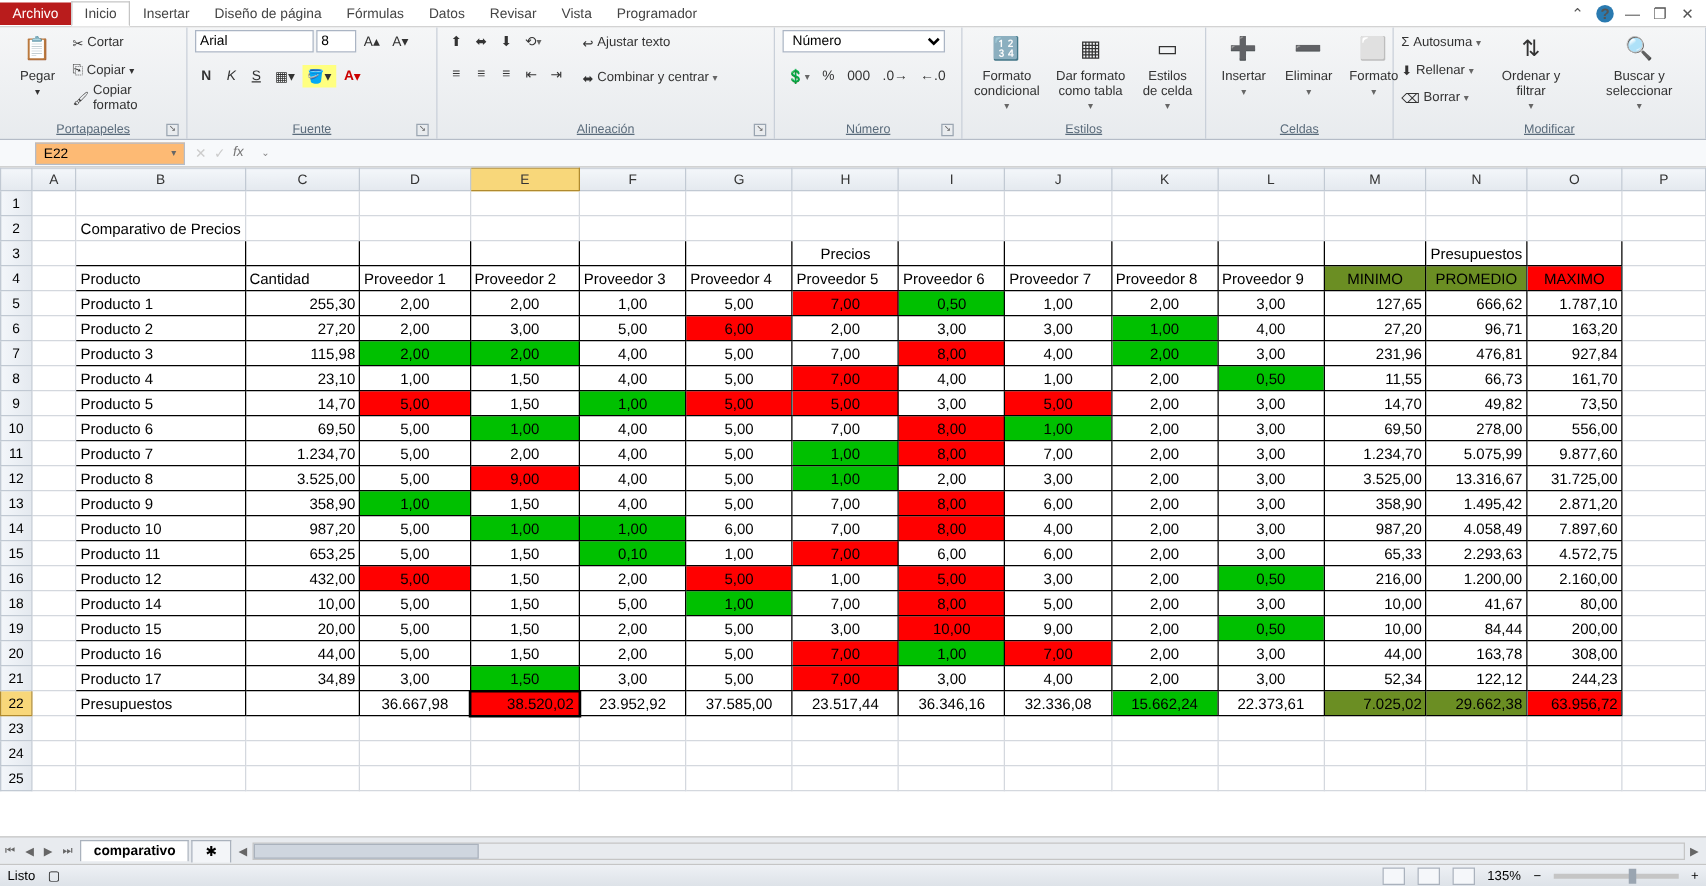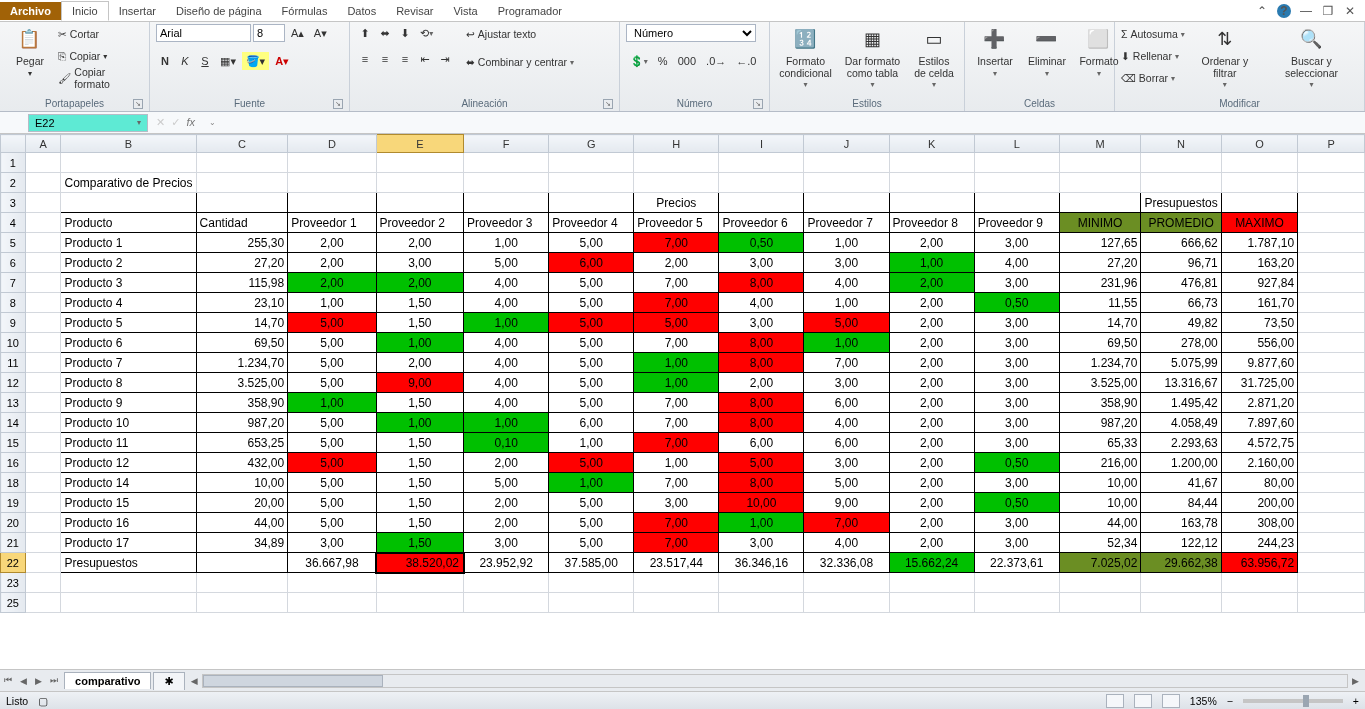--- a/index.html
+++ b/index.html
@@ -1,45 +1,45 @@
 <!DOCTYPE html>
 <html><head>
 <meta charset="utf-8">
 <style>
 * { box-sizing: border-box; margin: 0; padding: 0; font-family: "Segoe UI", Tahoma, sans-serif; }
 body { background: #fff; font-size: 11px; overflow: hidden; width: 1365px; height: 709px; }
 
 
 .tabs { display: flex; align-items: center; background: #fff; border-bottom: 1px solid #c5c5c5; height: 22px; }
 .tab { padding: 3px 10px; font-size: 11px; color: #444; cursor: pointer; }
-.tab.file { background: #a16207; color: #fff; font-weight: bold; }
+.tab.file { background: #b91c1c; color: #fff; }
 .tab.active { background: #fff; border: 1px solid #c5c5c5; border-bottom: 1px solid #fff; margin-bottom: -1px; }
 .tabs .spacer { flex: 1; }
 .win-icons { display: flex; gap: 8px; padding-right: 8px; align-items: center; }
 .win-icons span { width: 14px; height: 14px; display: inline-flex; align-items: center; justify-content: center; font-size: 12px; color: #555; }
 .help-circle { background:#2a7ab0; color:#fff; border-radius:50%; width:14px; height:14px; font-weight:bold; font-size:10px;}
 
 
 .ribbon { display: flex; background: linear-gradient(#f5f6f7,#e8ebee); border-bottom: 1px solid #b5bcc7; height: 90px; }
 .rgroup { border-right: 1px solid #c9d0d9; display: flex; flex-direction: column; padding: 2px 6px 0 6px; }
 .rgroup .body { flex: 1; display: flex; align-items: flex-start; gap: 4px; }
-.rgroup .label { text-align: center; font-size: 10px; color: #5a6b7b; padding: 1px 0 2px; position: relative; }
+.rgroup .label { text-align: center; font-size: 10px; color: #5a6b7b; padding: 1px 0 2px; position: relative; text-decoration: underline; }
 .rgroup .label .dlg { position: absolute; right: 0; bottom: 2px; width: 10px; height: 10px; border: 1px solid #9aa5b1; font-size: 7px; line-height: 8px; text-align: center; color:#666;}
 .bigbtn { display: flex; flex-direction: column; align-items: center; gap: 2px; padding: 2px 4px; font-size: 10.5px; color: #333; text-align: center; line-height: 1.1; min-width: 48px;}
 .bigbtn .ic { width: 28px; height: 28px; display: flex; align-items: center; justify-content: center; font-size: 18px;}
 .smallrow { display: flex; align-items: center; gap: 3px; font-size: 10.5px; color:#333; height: 20px;}
 .col { display:flex; flex-direction:column; gap:2px;}
 .rowflex { display:flex; gap:2px; align-items:center;}
 .sel { border:1px solid #abb5c4; background:#fff; font-size:11px; padding:1px 3px; height:18px;}
 .ribtn { border:1px solid transparent; padding:1px 3px; min-width:18px; height:18px; font-size:11px; display:inline-flex; align-items:center; justify-content:center; color:#333;}
 .carets::after{content:" ▾"; font-size:8px; color:#666;}
 
 
 .fml { display:flex; align-items:center; border-bottom:1px solid #c5c5c5; height:22px; background:#f7f9fb;}
-.namebox { width:120px; border:1px solid #b5bcc7; background:#5eead4; padding:2px 6px; margin-left:28px; font-size:11px; display:flex; justify-content:space-between; align-items:center;}
+.namebox { width:120px; border:1px solid #b5bcc7; background:#fdba74; padding:2px 6px; margin-left:28px; font-size:11px; display:flex; justify-content:space-between; align-items:center;}
 .fxbtns { display:flex; gap:6px; padding:0 8px; color:#777;}
 .fxinput { flex:1; padding:2px 6px; background:#fff; font-size:11px; font-family: Arial;}
 
 
 .gridwrap { position:relative; height: calc(709px - 22px - 90px - 22px - 22px - 18px); overflow:hidden;}
 table.sheet { border-collapse:collapse; table-layout:fixed;}
 .colhdr th { background:linear-gradient(#f3f6fa,#e4e9ef); border:1px solid #c1c9d3; font-weight:normal; font-size:11px; color:#333; height:18px; text-align:center;}
 .colhdr th.sel { background:#f8d77a; border-color:#b08a2e;}
 .rowhdr { background:linear-gradient(to right,#f3f6fa,#e4e9ef); border:1px solid #c1c9d3; font-size:11px; text-align:center; width:26px; height:20px;}
 .rowhdr.sel { background:#f8d77a; border-color:#b08a2e;}
@@ -697,20 +697,39 @@
           <td class="cell "></td>
           <td class="cell "></td>
           <td class="cell "></td>
           <td class="cell "></td>
           <td class="cell "></td>
           <td class="cell "></td>
           <td class="cell "></td>
           <td class="cell "></td>
         </tr>
         <tr>
+          <td class="rowhdr">24</td>
+          <td class="cell "></td>
+          <td class="cell "></td>
+          <td class="cell "></td>
+          <td class="cell "></td>
+          <td class="cell "></td>
+          <td class="cell "></td>
+          <td class="cell "></td>
+          <td class="cell "></td>
+          <td class="cell "></td>
+          <td class="cell "></td>
+          <td class="cell "></td>
+          <td class="cell "></td>
+          <td class="cell "></td>
+          <td class="cell "></td>
+          <td class="cell "></td>
+          <td class="cell "></td>
+        </tr>
+        <tr>
           <td class="rowhdr">25</td>
           <td class="cell "></td>
           <td class="cell "></td>
           <td class="cell "></td>
           <td class="cell "></td>
           <td class="cell "></td>
           <td class="cell "></td>
           <td class="cell "></td>
           <td class="cell "></td>
           <td class="cell "></td>

